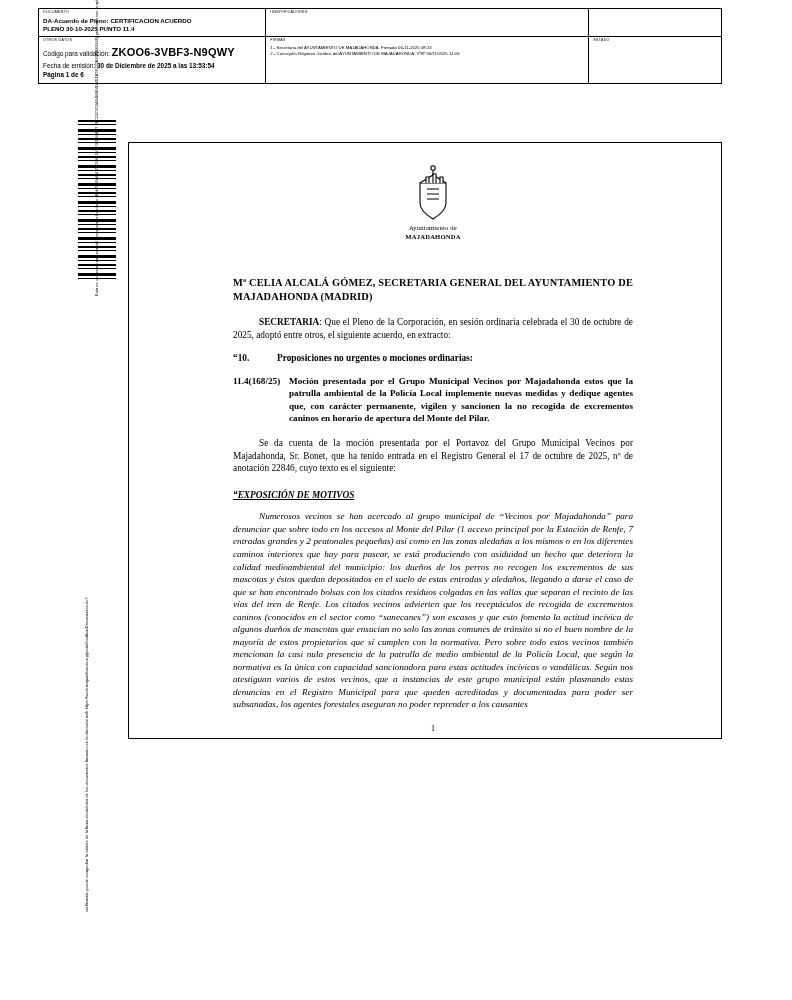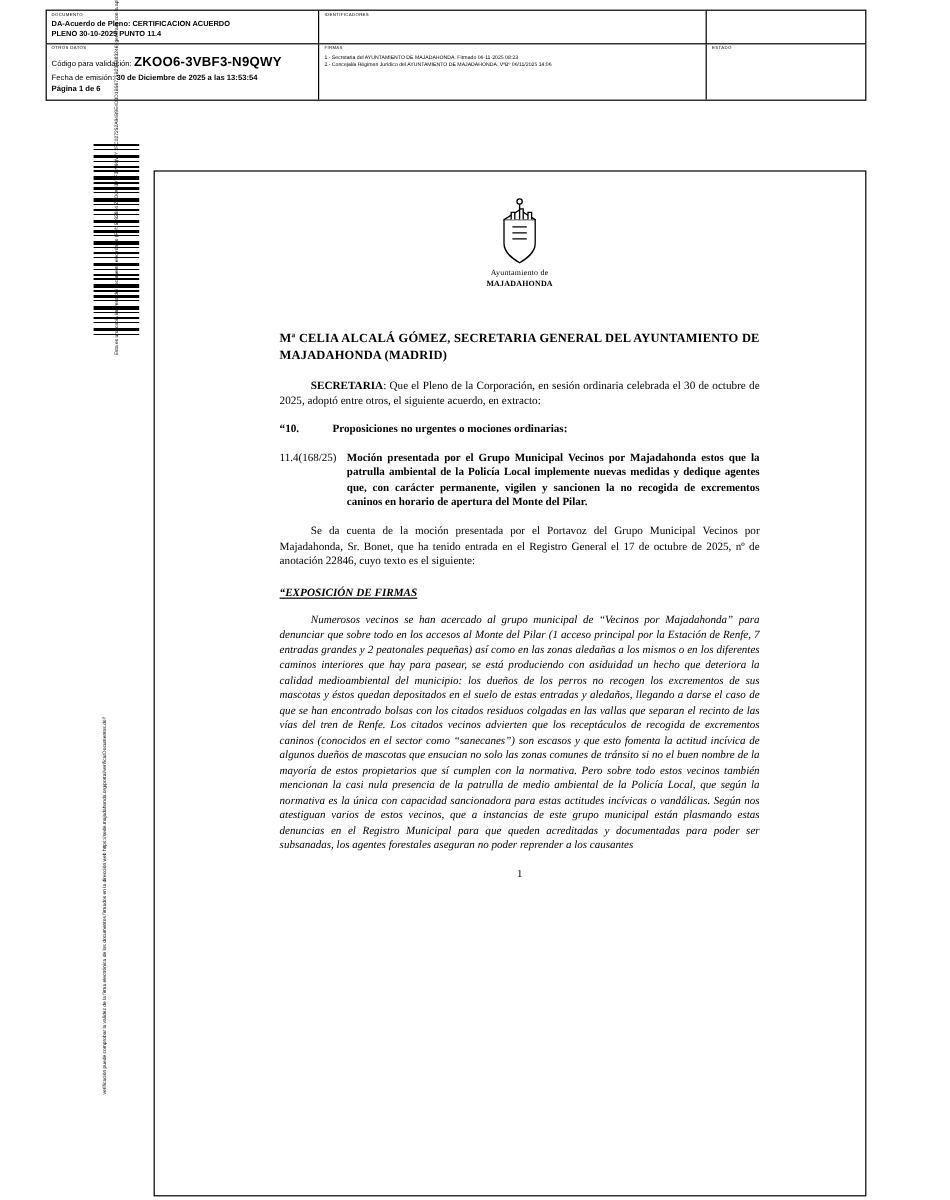--- a/index.html
+++ b/index.html
@@ -72,21 +72,21 @@
     font-size:4.1px;
     line-height:1.35;
     color:#000;
     white-space:nowrap;
   }
   .vtext.v1{left:94px;top:296px;}
   .vtext.v2{left:84px;top:912px;}
 
   
   .page{
-    position:absolute;left:128px;top:142px;width:594px;height:855px;
+    position:absolute;left:128px;top:142px;width:594px;height:597px;
     border:1px solid #000;
     box-sizing:border-box;
     background:#fff;
   }
   .inner{
     position:absolute;left:104px;top:20px;width:400px;
   }
 
   
   .crest{text-align:center;margin-bottom:6px;}
@@ -109,21 +109,21 @@
   .prop{
     font-size:9.3px;font-weight:bold;margin:12px 0 0 0;
     display:flex;gap:0;
   }
   .prop .num{width:44px;flex:none;}
   .mocion{
     margin:12px 0 0 56px;font-size:9.2px;font-weight:bold;
     text-align:justify;line-height:1.33;
   }
   .mocion .mnum{
-    position:absolute;margin-left:-56px;font-weight:normal;
+    position:absolute;margin-left:-56px;font-weight:bold;
   }
   .mocion-wrap{position:relative;}
   .expos{
     font-size:9.3px;font-style:italic;font-weight:bold;
     text-decoration:underline;margin:16px 0 0 0;
   }
   p.ital{
     font-size:9.2px;font-style:italic;line-height:1.36;text-align:justify;
     margin:10px 0 0 0;text-indent:26px;
   }
@@ -210,19 +210,19 @@
 
     <div class="mocion-wrap">
       <div class="mocion">
         <span class="mnum">11.4(168/25)</span>
         <span>Moción presentada por el Grupo Municipal Vecinos por Majadahonda estos que la patrulla ambiental de la Policía Local implemente nuevas medidas y dedique agentes que, con carácter permanente, vigilen y sancionen la no recogida de excrementos caninos en horario de apertura del Monte del Pilar.</span>
       </div>
     </div>
 
     <p class="body ind-1">Se da cuenta de la moción presentada por el Portavoz del Grupo Municipal Vecinos por Majadahonda, Sr. Bonet, que ha tenido entrada en el Registro General el 17 de octubre de 2025, nº de anotación 22846, cuyo texto es el siguiente:</p>
 
-    <div class="expos">“EXPOSICIÓN DE FIRMAS</div>
+    <div class="expos">“EXPOSICIÓN DE MOTIVOS</div>
 
     <p class="ital">Numerosos vecinos se han acercado al grupo municipal de “Vecinos por Majadahonda” para denunciar que sobre todo en los accesos al Monte del Pilar (1 acceso principal por la Estación de Renfe, 7 entradas grandes y 2 peatonales pequeñas) así como en las zonas aledañas a los mismos o en los diferentes caminos interiores que hay para pasear, se está produciendo con asiduidad un hecho que deteriora la calidad medioambiental del municipio: los dueños de los perros no recogen los excrementos de sus mascotas y éstos quedan depositados en el suelo de estas entradas y aledaños, llegando a darse el caso de que se han encontrado bolsas con los citados residuos colgadas en las vallas que separan el recinto de las vías del tren de Renfe. Los citados vecinos advierten que los receptáculos de recogida de excrementos caninos (conocidos en el sector como “sanecanes”) son escasos y que esto fomenta la actitud incívica de algunos dueños de mascotas que ensucian no solo las zonas comunes de tránsito si no el buen nombre de la mayoría de estos propietarios que sí cumplen con la normativa. Pero sobre todo estos vecinos también mencionan la casi nula presencia de la patrulla de medio ambiental de la Policía Local, que según la normativa es la única con capacidad sancionadora para estas actitudes incívicas o vandálicas. Según nos atestiguan varios de estos vecinos, que a instancias de este grupo municipal están plasmando estas denuncias en el Registro Municipal para que queden acreditadas y documentadas para poder ser subsanadas, los agentes forestales aseguran no poder reprender a los causantes</p>
 
     <div class="pagenum">1</div>
   </div>
 </div>
 
 </body></html>

